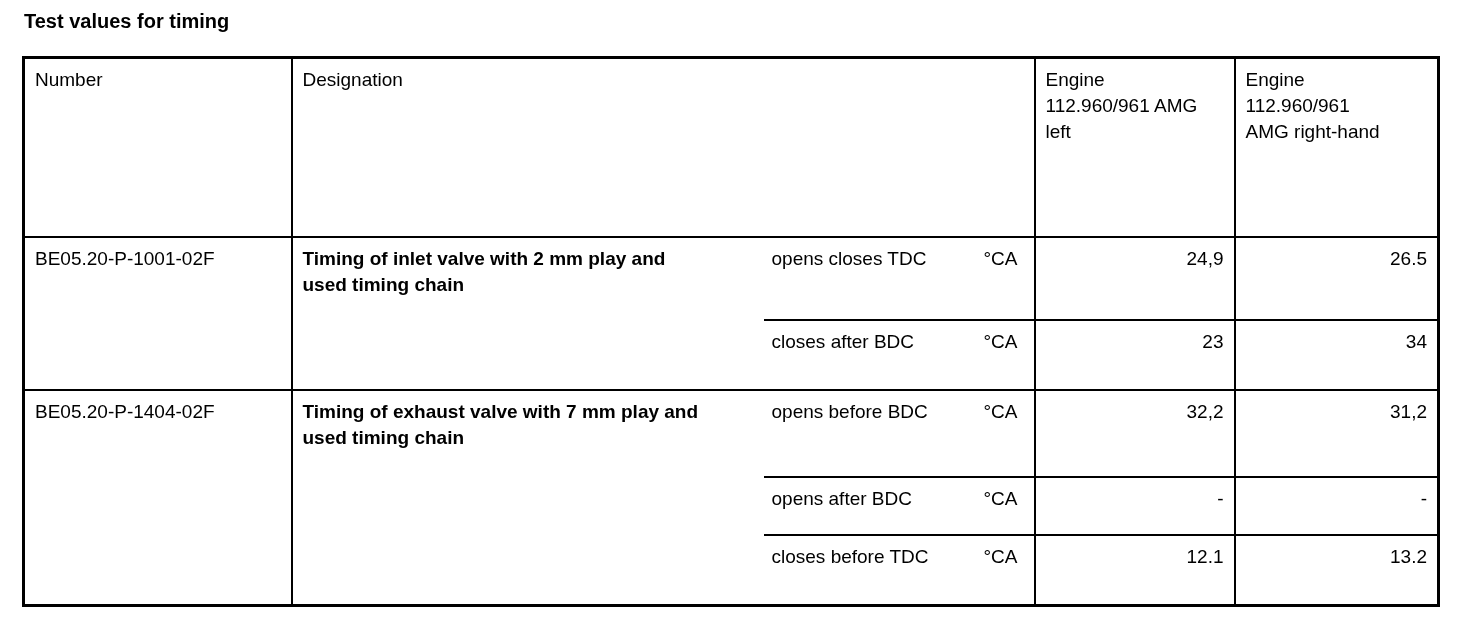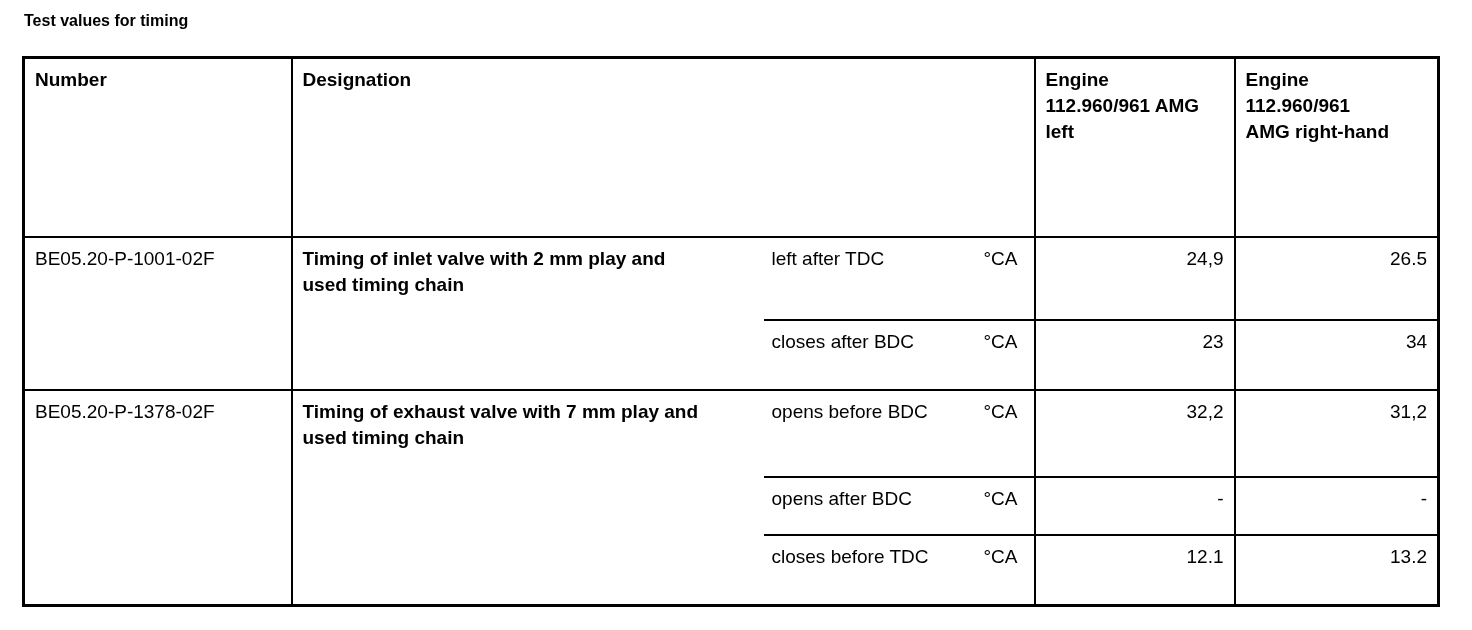--- a/index.html
+++ b/index.html
@@ -7,39 +7,39 @@
   body {
     width: 1472px;
     height: 630px;
     background: #ffffff;
     color: #000000;
     font-family: "Liberation Sans", sans-serif;
   }
   .page { padding: 10px 0 0 22px; }
   .title {
     font-weight: 700;
-    font-size: 16px;
+    font-size: 20px;
     line-height: 22px;
     margin: 0 0 24px 2px;
   }
   table.timing-table {
     border-collapse: collapse;
     table-layout: fixed;
     width: 1415px;
     border: 3px solid #000000;
   }
   th, td {
     border: 2px solid #000000;
     vertical-align: top;
     text-align: left;
     padding: 8px 10px 6px 10px;
     font-size: 19px;
     line-height: 26px;
   }
-  th { font-weight: 700; }
+  th { font-weight: 400; }
   td { font-weight: 400; }
   .pre { white-space: pre-line; }
   .desc-cell { border-right: none; font-weight: bold; }
   .cond-cell { border-left: none; padding-left: 8px; padding-right: 16px; }
   .cond-inner { display: flex; justify-content: space-between; gap: 8px; }
   .val-cell { padding-left: 12px; text-align: right; }
   tr.r-head { height: 179px; }
   tr.r1a { height: 83px; margin-top: 38px; }
   tr.r1b { height: 70px; }
   tr.r2a { height: 87px; }
@@ -72,41 +72,41 @@
 112.960/961
 AMG right-hand</th>
     </tr>
 
     <tr class="r1a">
       <td rowspan="2">BE05.20-P-1001-02F</td>
       <td rowspan="2" class="desc-cell pre">Timing of inlet valve with 2 mm play and
 used timing chain</td>
       <td class="cond-cell">
         <div class="cond-inner">
-          <span>left after TDC</span>
+          <span>opens closes TDC</span>
           <span>°CA</span>
         </div>
       </td>
       <td class="val-cell">24,9</td>
       <td class="val-cell">26.5</td>
     </tr>
 
     <tr class="r1b">
       <td class="cond-cell">
         <div class="cond-inner">
           <span>closes after BDC</span>
           <span>°CA</span>
         </div>
       </td>
       <td class="val-cell">23</td>
       <td class="val-cell">34</td>
     </tr>
 
     <tr class="r2a">
-      <td rowspan="3">BE05.20-P-1378-02F</td>
+      <td rowspan="3">BE05.20-P-1404-02F</td>
       <td rowspan="3" class="desc-cell pre">Timing of exhaust valve with 7 mm play and
 used timing chain</td>
       <td class="cond-cell">
         <div class="cond-inner">
           <span>opens before BDC</span>
           <span>°CA</span>
         </div>
       </td>
       <td class="val-cell">32,2</td>
       <td class="val-cell">31,2</td>

